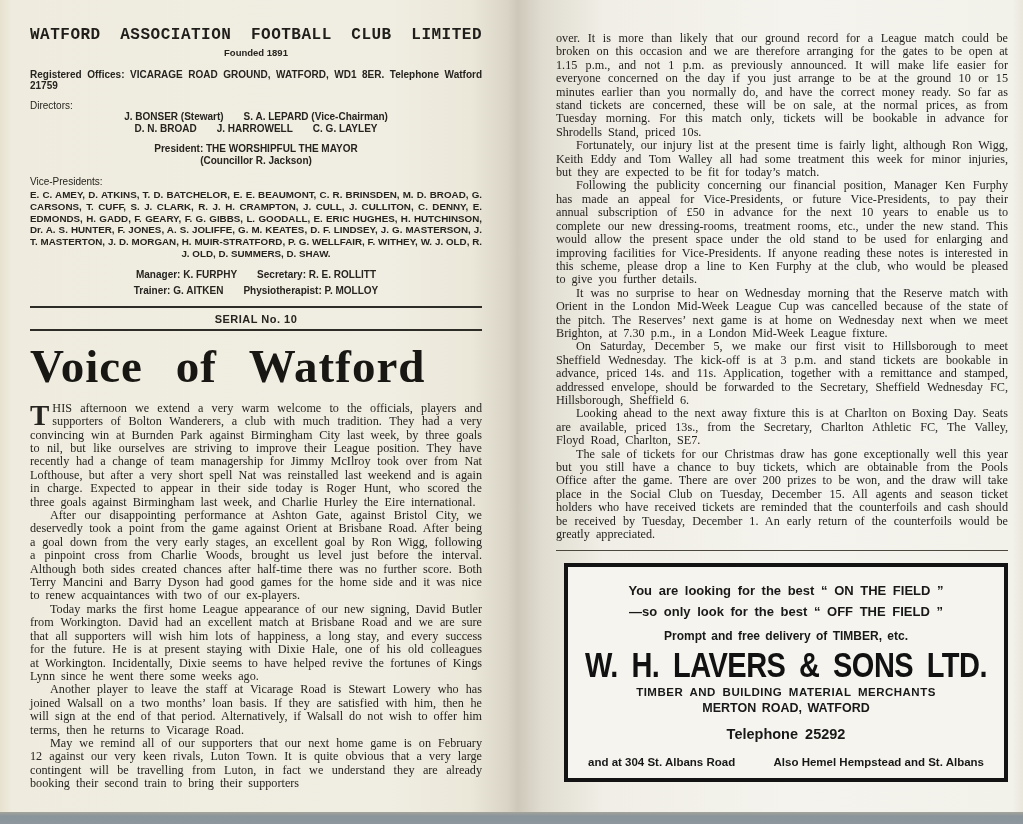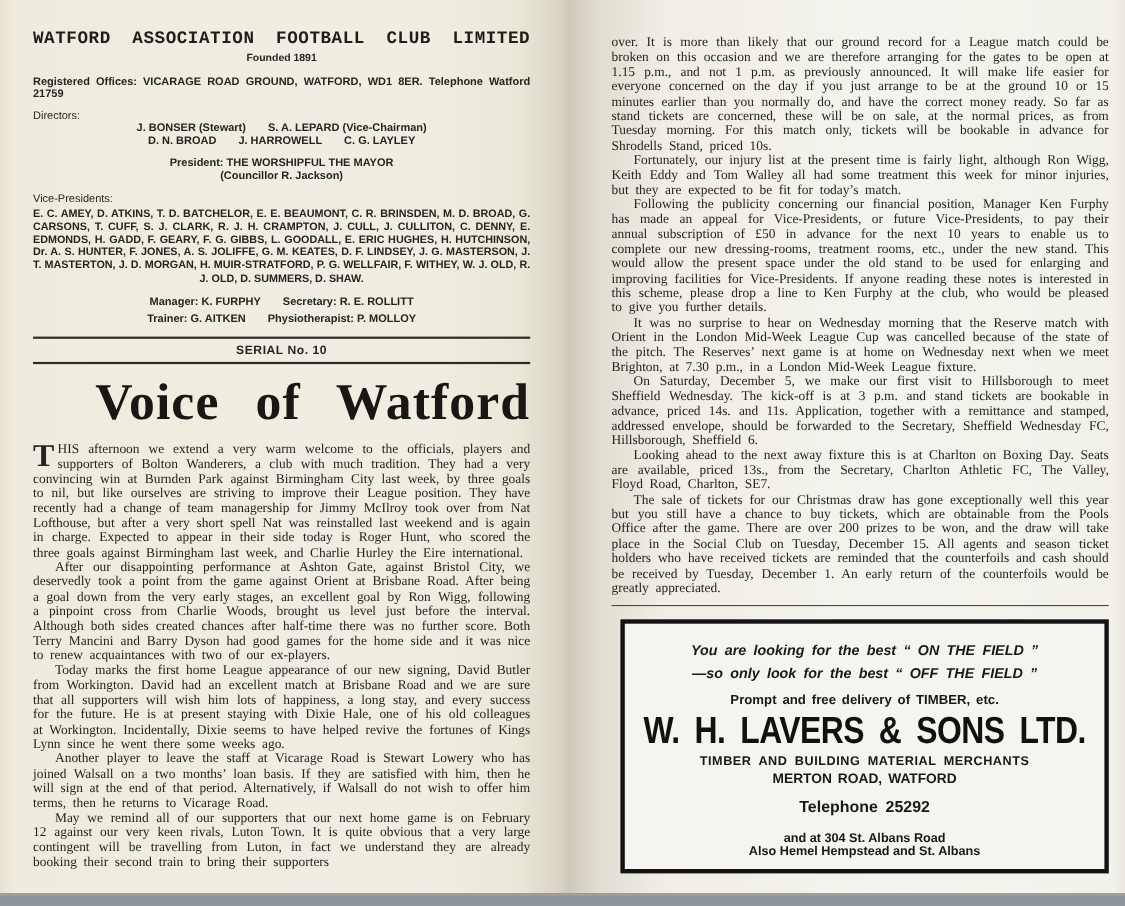--- a/index.html
+++ b/index.html
@@ -28,44 +28,44 @@
   .m-heading{font-weight:normal;font-size:10px;text-align:left;margin-top:9px;}
   .m-line{font-weight:bold;font-size:10px;text-align:center;line-height:12px;}
   .mt{margin-top:8px;text-align:center;}
   .mt1{margin-top:4px;}
   .mt2{margin-top:9px;}
   .vp-list{font-weight:bold;font-size:9.8px;line-height:11.8px;
     text-align:justify;text-align-last:center;margin-top:2px;}
   .serial-band{margin-top:9px;border-top:2px solid #2e2c27;border-bottom:2px solid #2e2c27;
     text-align:center;font-weight:bold;font-size:11px;padding:5px 0 4px;letter-spacing:.5px;}
   .headline{font-family:"Liberation Serif",serif;font-weight:bold;font-size:47px;
-    text-align:right;margin:8px 0 9px;word-spacing:20px;letter-spacing:1px;color:#181713;}
+    text-align:left;margin:8px 0 9px;word-spacing:20px;letter-spacing:1px;color:#181713;}
 
   
   .body-copy{font-family:"Liberation Serif",serif;font-size:12.2px;line-height:13.4px;
     text-align:justify;word-spacing:3px;color:#262420;}
   .body-copy p{margin:0;text-indent:20px;}
   .body-copy p.no-indent{text-indent:0;}
   .dropcap{float:left;font-weight:bold;font-size:29px;line-height:24px;padding:1px 3px 0 0;}
 
   .page-right .body-copy{padding-top:8px;}
   .column-rule{border:none;border-top:1.5px solid #4d483e;margin:9px 0 0;}
 
   
   .ad-box{margin-top:12px;margin-left:8px;border:4px solid #131313;background:#f5f4ee;
     text-align:center;padding:12px 14px 10px;color:#181818;}
-  .ad-slogan{font-weight:bold;font-size:13px;margin:4px 0 6px;word-spacing:3px;font-style:italic;}
+  .ad-slogan{font-weight:bold;font-size:13px;margin:4px 0 6px;word-spacing:3px;}
   .ad-delivery{font-weight:bold;font-size:12px;margin:10px 0 6px;word-spacing:2px;}
   .ad-company{font-weight:bold;font-size:29px;white-space:nowrap;letter-spacing:-.5px;
     word-spacing:6px;transform:scaleY(1.18);margin:6px 0 4px;color:#111;}
   .ad-subtitle{font-weight:bold;font-size:11.5px;letter-spacing:.5px;word-spacing:3px;margin-top:4px;}
   .ad-address{font-weight:bold;font-size:12.5px;margin-top:3px;word-spacing:2px;}
   .ad-phone{font-weight:bold;font-size:14.5px;margin-top:11px;word-spacing:3px;}
   .ad-footer{display:flex;justify-content:space-between;font-weight:bold;font-size:11.5px;
-    margin-top:14px;padding:0 6px;flex-direction:column;}
+    margin-top:14px;padding:0 6px;}
 
   .scanner-bed{position:absolute;left:0;top:812px;width:1023px;height:12px;
     background:linear-gradient(180deg,#a5a59b 0%,#8a949b 35%,#8d979d 100%);}
 </style>
 </head>
 <body>
 
 <div class="paper">
 
   <div class="page page-left">

